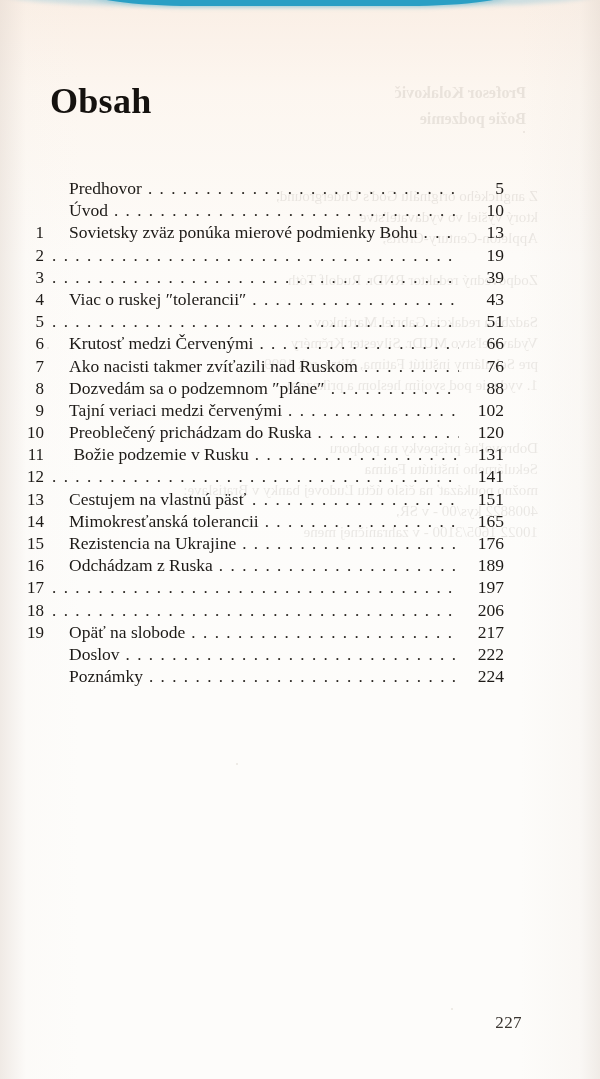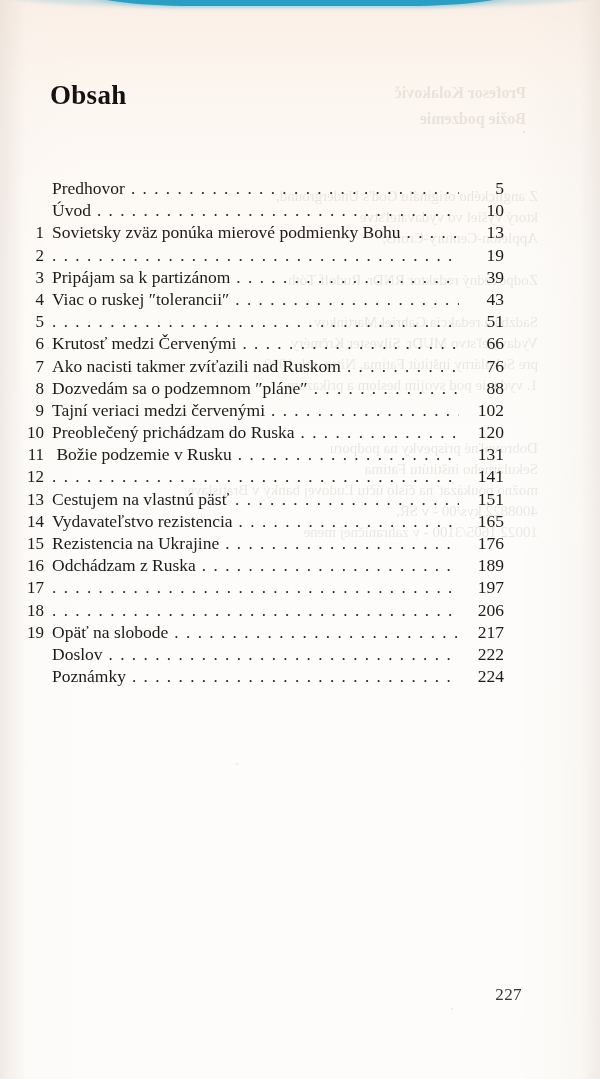--- a/index.html
+++ b/index.html
@@ -100,21 +100,21 @@
   
   .content {
     position: absolute;
     inset: 0;
   }
 
   .toc-title {
     position: absolute;
     left: 50px;
     top: 80px;
-    font-size: 27px;
+    font-size: 36px;
     font-weight: bold;
     letter-spacing: 0.3px;
     color: #15120f;
   }
 
   .toc {
     position: absolute;
     left: 14px;
     top: 178px;
     width: 490px;
@@ -132,20 +132,21 @@
     flex: 0 0 30px;
     text-align: right;
     padding-right: 8px;
     font-size: 17px;
   }
 
   .row-label {
     flex: 0 0 auto;
     white-space: pre;
     padding-right: 6px;
+    margin-left: 17px;
   }
 
   
   .row-dots {
     flex: 1 1 auto;
     overflow: hidden;
     white-space: nowrap;
     letter-spacing: 7.4px;
     font-size: 17px;
     color: #28241f;
@@ -156,21 +157,21 @@
   .row-page {
     flex: 0 0 42px;
     text-align: right;
     padding-left: 3px;
     font-size: 17.5px;
   }
 
   .folio {
     position: absolute;
     right: 78px;
-    top: 985px;
+    top: 1013px;
     font-size: 17px;
     color: #3a3530;
     letter-spacing: 0.4px;
   }
 
   
   .speck {
     position: absolute;
     background: #cfc6bc;
     border-radius: 50%;
@@ -231,21 +232,20 @@
           <span class="row-dots">......................................................................</span>
           <span class="row-page">13</span>
         </div>
         <div class="toc-row">
           <span class="row-num">2</span>
           <span class="row-dots">......................................................................</span>
           <span class="row-page">19</span>
         </div>
         <div class="toc-row">
           <span class="row-num">3</span>
-          <span class="row-label">Pripájam sa k partizánom</span>
           <span class="row-dots">......................................................................</span>
           <span class="row-page">39</span>
         </div>
         <div class="toc-row">
           <span class="row-num">4</span>
           <span class="row-label">Viac o ruskej ″tolerancii″</span>
           <span class="row-dots">......................................................................</span>
           <span class="row-page">43</span>
         </div>
         <div class="toc-row">
@@ -295,21 +295,21 @@
           <span class="row-page">141</span>
         </div>
         <div class="toc-row">
           <span class="row-num">13</span>
           <span class="row-label">Cestujem na vlastnú päsť</span>
           <span class="row-dots">......................................................................</span>
           <span class="row-page">151</span>
         </div>
         <div class="toc-row">
           <span class="row-num">14</span>
-          <span class="row-label">Vydavateľstvo rezistencia</span>
+          <span class="row-label">Mimokresťanská tolerancii</span>
           <span class="row-dots">......................................................................</span>
           <span class="row-page">165</span>
         </div>
         <div class="toc-row">
           <span class="row-num">15</span>
           <span class="row-label">Rezistencia na Ukrajine</span>
           <span class="row-dots">......................................................................</span>
           <span class="row-page">176</span>
         </div>
         <div class="toc-row">

